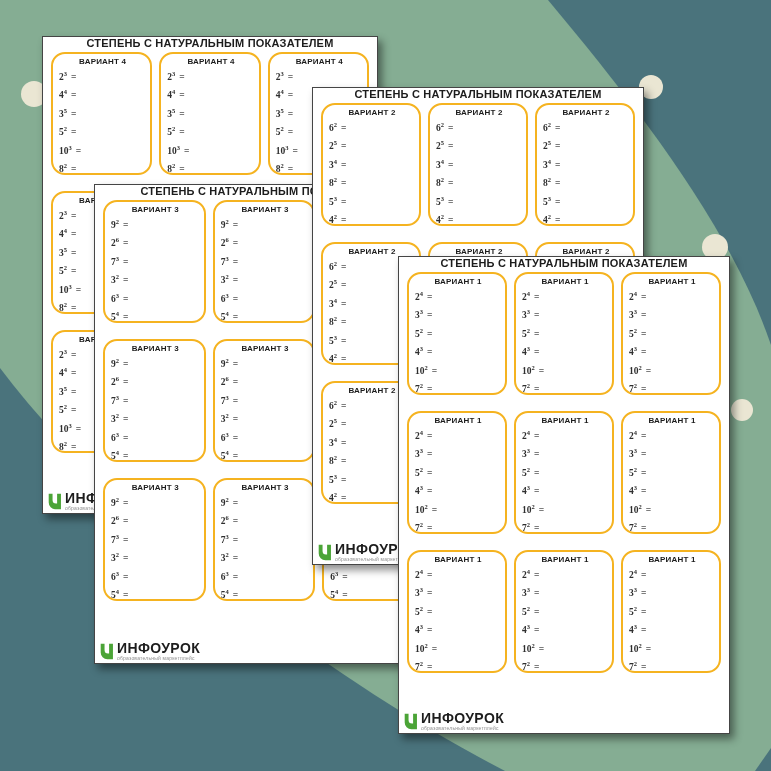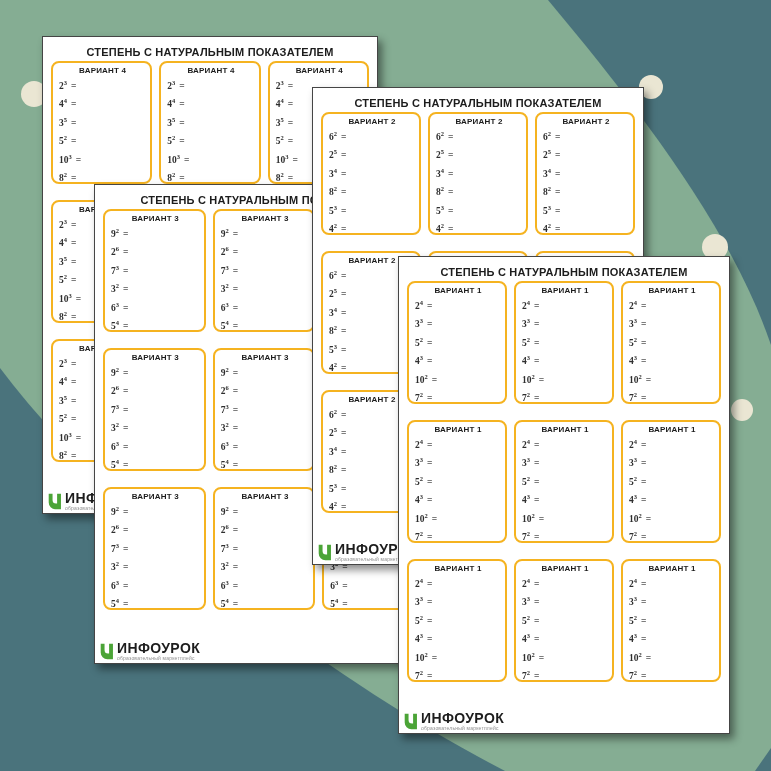--- a/index.html
+++ b/index.html
@@ -8,27 +8,27 @@
   svg.bg{position:absolute;left:0;top:0;}
 
   
   .page{position:absolute;background:#ffffff;box-sizing:border-box;
         border:1px solid #454545;box-shadow:4px 5px 8px rgba(0,0,0,.45);}
   .page-a{left:42px; top:36px; width:336px;height:478px;z-index:1;}
   .page-b{left:94px; top:184px;width:340px;height:480px;z-index:2;}
   .page-c{left:312px;top:87px; width:332px;height:478px;z-index:3;}
   .page-d{left:398px;top:256px;width:332px;height:478px;z-index:4;}
 
-  .page-title{margin-top:9px;height:13px;line-height:13px;text-align:center;
+  .page-title{height:13px;line-height:13px;text-align:center;
               font-size:11px;font-weight:bold;color:#1c1c1c;white-space:nowrap;
               letter-spacing:.2px;}
   .boxes{display:grid;grid-template-columns:repeat(3,1fr);gap:16px 7px;
          margin:2px 8px 0 8px;}
   .vbox{height:123px;box-sizing:border-box;border:2px solid #F5B320;
-        border-radius:8px;background:#fff;padding:3px 4px 0 6px;overflow:hidden;}
+        border-radius:14px;background:#fff;padding:3px 4px 0 6px;overflow:hidden;}
   .vlabel{height:10px;line-height:10px;text-align:center;font-size:8px;
           font-weight:bold;color:#1b1b1b;letter-spacing:.2px;white-space:nowrap;}
   .expr{height:18.4px;line-height:21px;font-family:"Liberation Serif",serif;
         font-weight:bold;font-size:9.5px;color:#2e2e2e;white-space:nowrap;}
   .expr sup{font-size:6.5px;line-height:0;vertical-align:4px;font-weight:bold;}
   .expr .eq{margin-left:4px;color:#555;}
 
   
   .logo{position:absolute;left:5px;bottom:2px;display:flex;align-items:flex-start;}
   .logo svg{display:block;margin-top:2px;}

